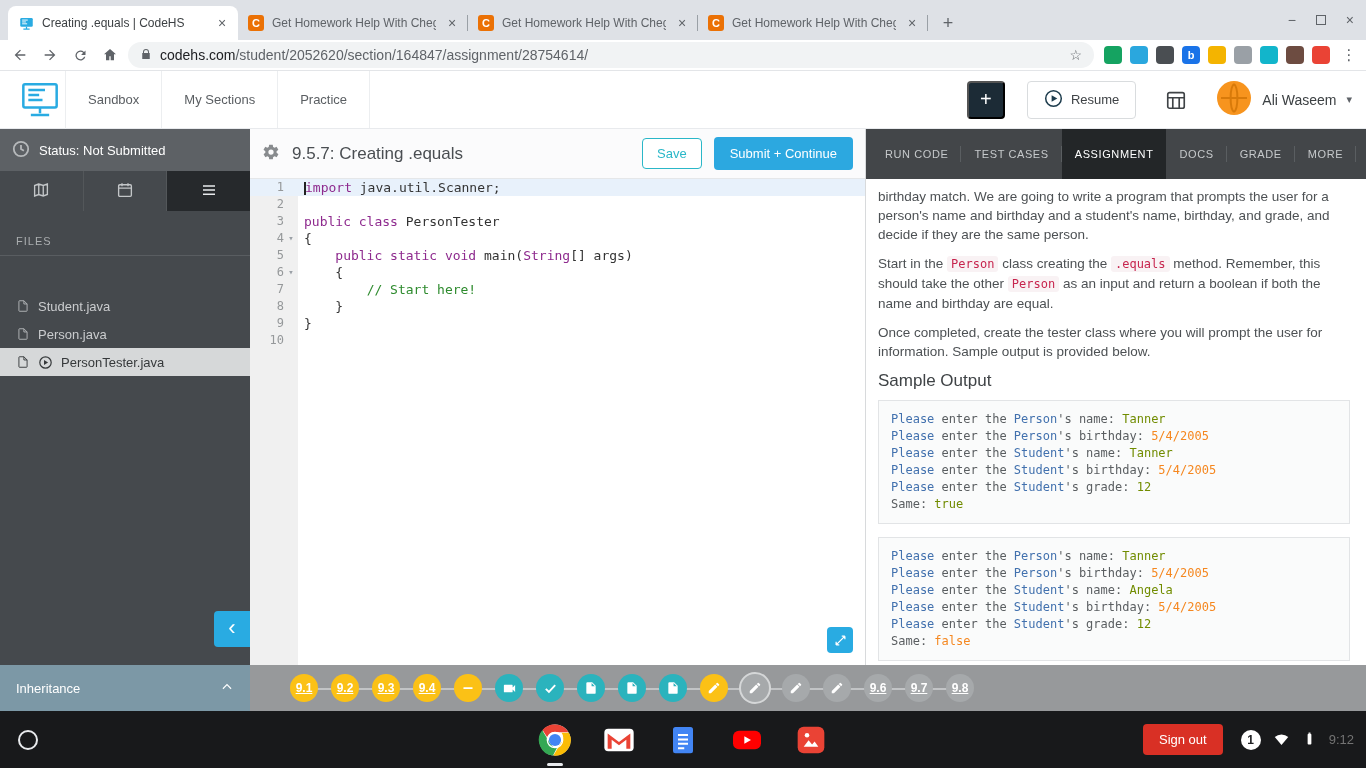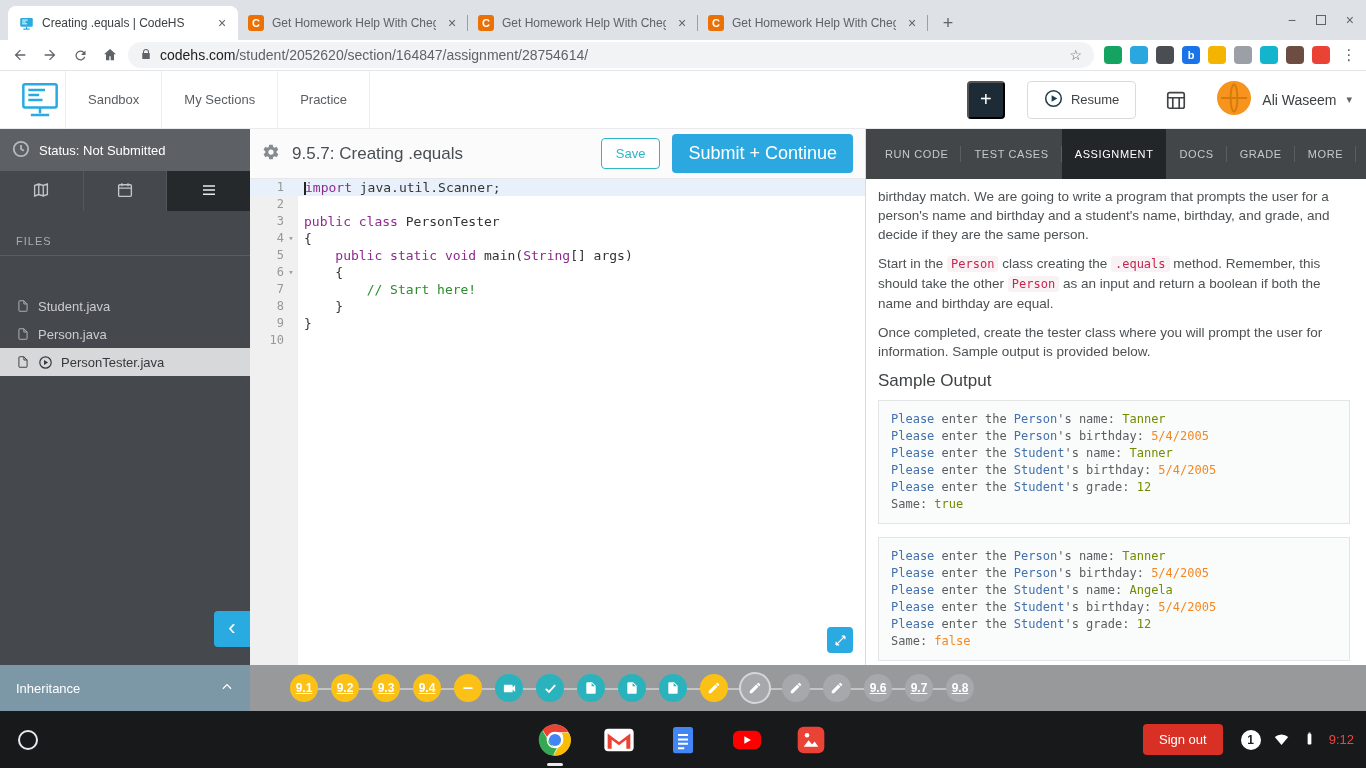--- a/index.html
+++ b/index.html
@@ -63,21 +63,21 @@
   .file-row.selected{background:#d6d8d9;color:#36393b;}
   .file-row.selected .ficon{color:#36393b;}
   .collapse-btn{position:absolute;right:0;bottom:18px;width:36px;height:36px;background:#29abe2;border-radius:4px 0 0 4px;color:#fff;font-size:22px;display:flex;align-items:center;justify-content:center;padding-bottom:3px;}
 
   
   .editor{flex:1 1 auto;display:flex;flex-direction:column;background:#fff;border-right:1px solid #d8dadc;min-width:0;}
   .editor-header{height:50px;flex:0 0 50px;background:#fbfbfc;border-bottom:1px solid #e5e7e9;display:flex;align-items:center;padding:0 12px;gap:12px;}
   .editor-title{font-size:17px;font-weight:400;color:#4a4e52;}
   .espacer{flex:1;}
   .save-btn{border:1px solid #2ab7c8;color:#2ab7c8;background:#fff;border-radius:4px;font-size:13px;padding:7px 14px;font-family:inherit;}
-  .submit-btn{border:none;background:#2ca8e0;color:#fff;border-radius:4px;font-size:18px;padding:9px 16px;font-family:inherit;}
+  .submit-btn{border:none;background:#2ca8e0;color:#fff;border-radius:4px;font-size:13px;padding:9px 16px;font-family:inherit;}
   .editor-body{flex:1;position:relative;background:linear-gradient(90deg,#f0f0f0 48px,#fff 48px);overflow:hidden;font-family:"DejaVu Sans Mono","Liberation Mono",monospace;font-size:13px;}
   .line{display:flex;height:17px;line-height:17px;}
   .ln{width:34px;text-align:right;color:#95989a;font-size:12px;flex:0 0 34px;}
   .fold{width:14px;flex:0 0 14px;text-align:center;color:#9aa0a6;font-size:9px;}
   .txt{padding-left:6px;white-space:pre;color:#333;}
   .line.active{background:#e8f1fb;}
   .caret{display:inline-block;width:2px;height:13px;background:#222;vertical-align:middle;margin-right:-1px;}
   .s-kw{color:#8e2a8e;}
   .s-cm{color:#2e8b2e;}
   .s-pl{color:#333;}
@@ -114,21 +114,21 @@
 
   
   .shelf{height:57px;flex:0 0 57px;background:#18191b;position:relative;display:flex;align-items:center;}
   .launcher{position:absolute;left:18px;width:20px;height:20px;border:2px solid #e8eaed;border-radius:50%;}
   .apps{position:absolute;left:50%;transform:translateX(-50%);display:flex;gap:28px;}
   .app{width:36px;height:36px;display:flex;align-items:center;justify-content:center;position:relative;}
   .app.active::after{content:"";position:absolute;bottom:-8px;left:50%;transform:translateX(-50%);width:16px;height:3px;border-radius:2px;background:#e8eaed;}
   .tray{position:absolute;right:12px;display:flex;align-items:center;gap:12px;}
   .signout-btn{background:#d93025;color:#fff;border:none;border-radius:4px;font-size:13px;padding:8px 16px;font-family:inherit;margin-right:6px;}
   .notif{width:20px;height:20px;background:#fff;border-radius:50%;color:#202124;font-size:12px;font-weight:bold;display:flex;align-items:center;justify-content:center;}
-  .time{color:#ef4444;font-size:13px;}
+  .time{color:#737373;font-size:13px;}
 </style>
 </head>
 <body>
 
 <div class="screen">
 
   <header class="tabstrip">
     <div class="tabs">
         <div class="tab active">
           <span class="favicon codehs">

